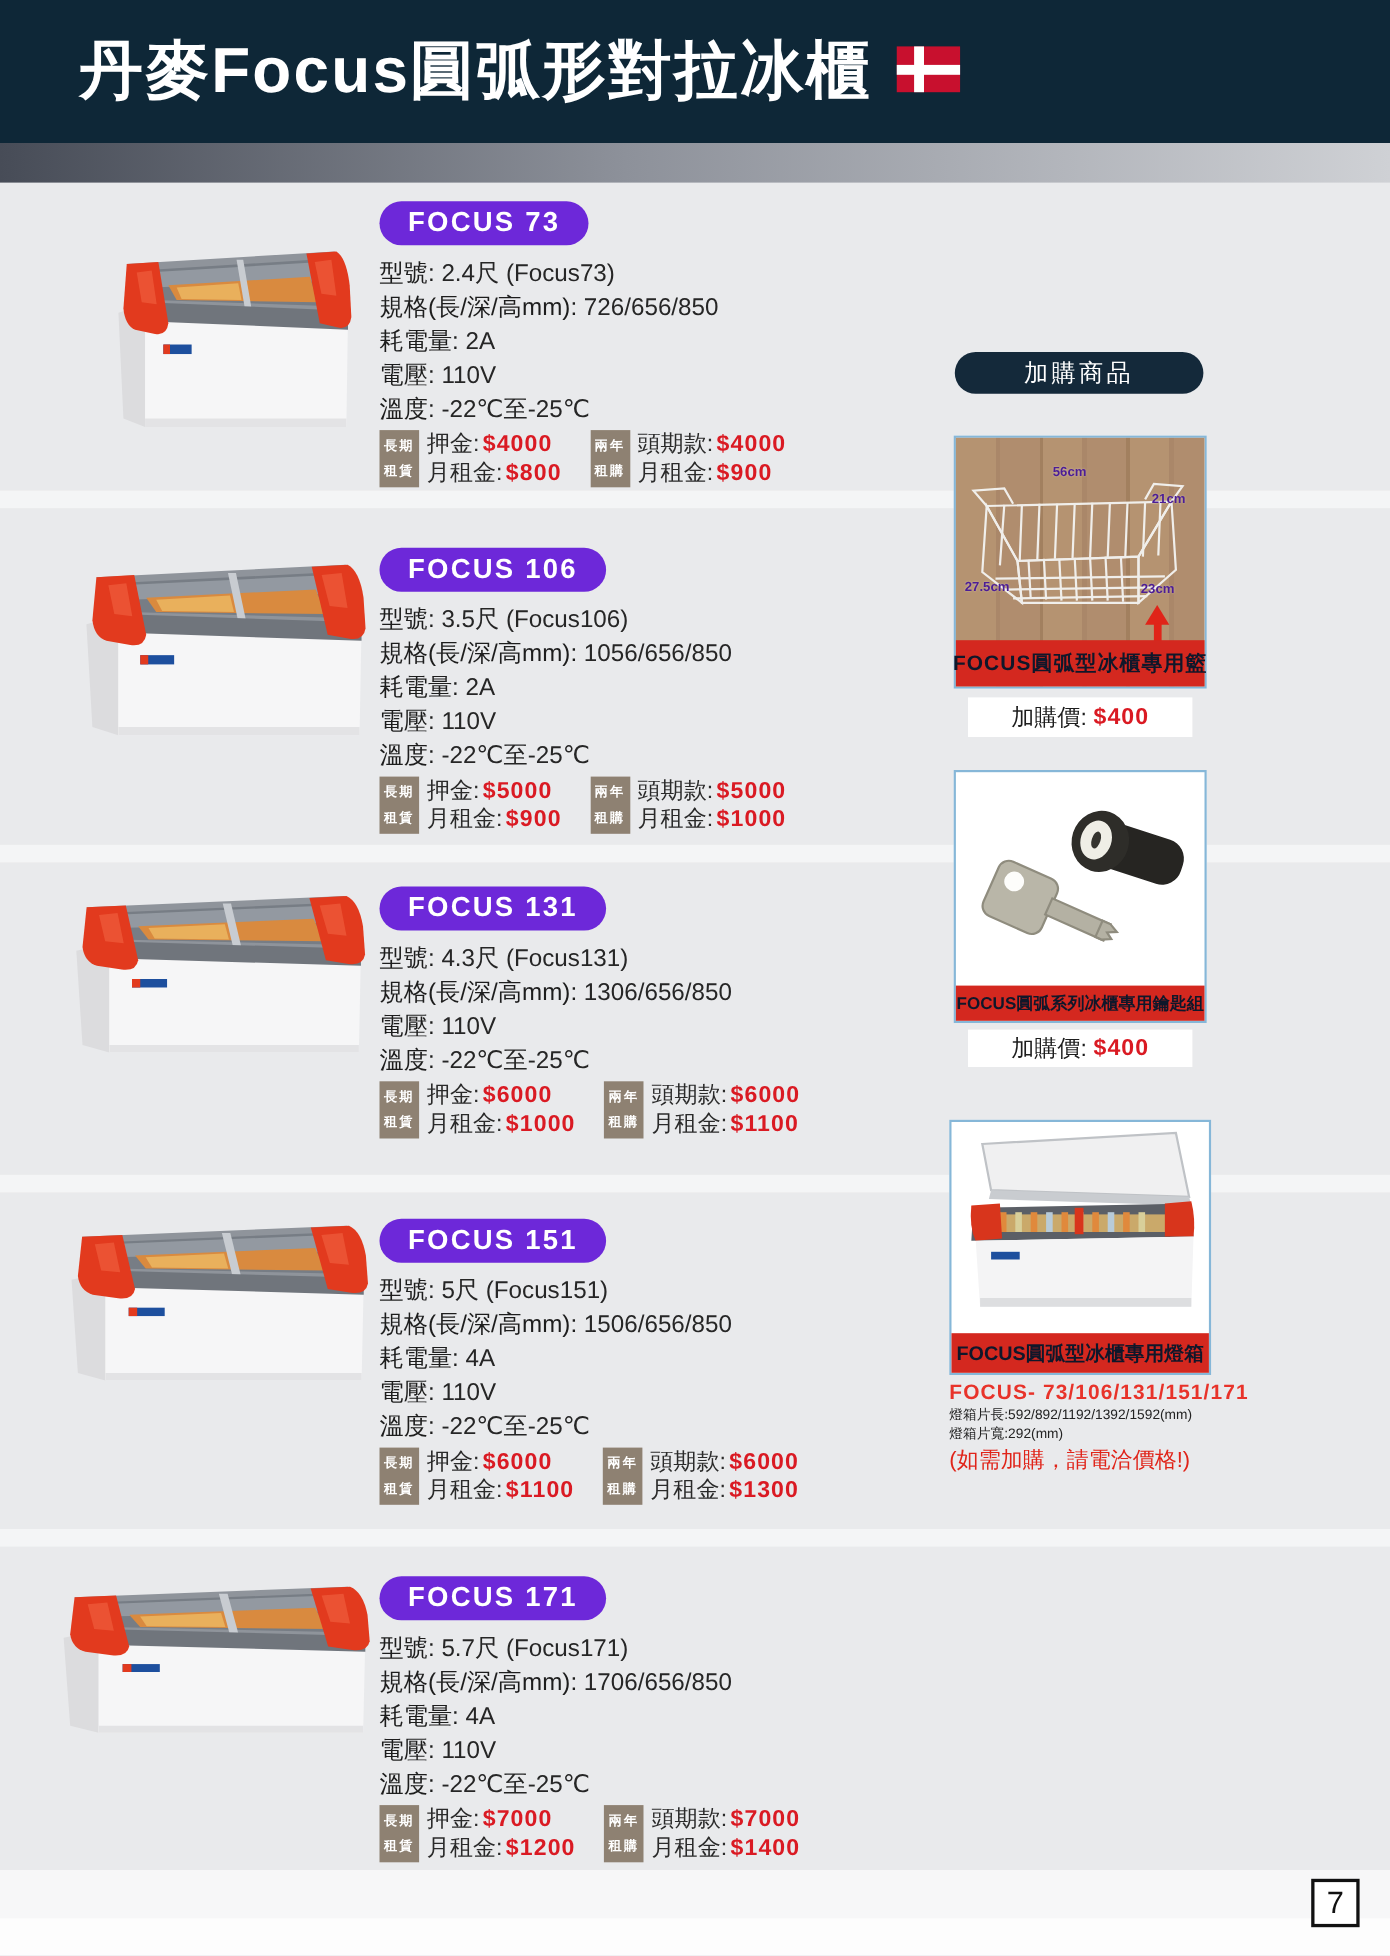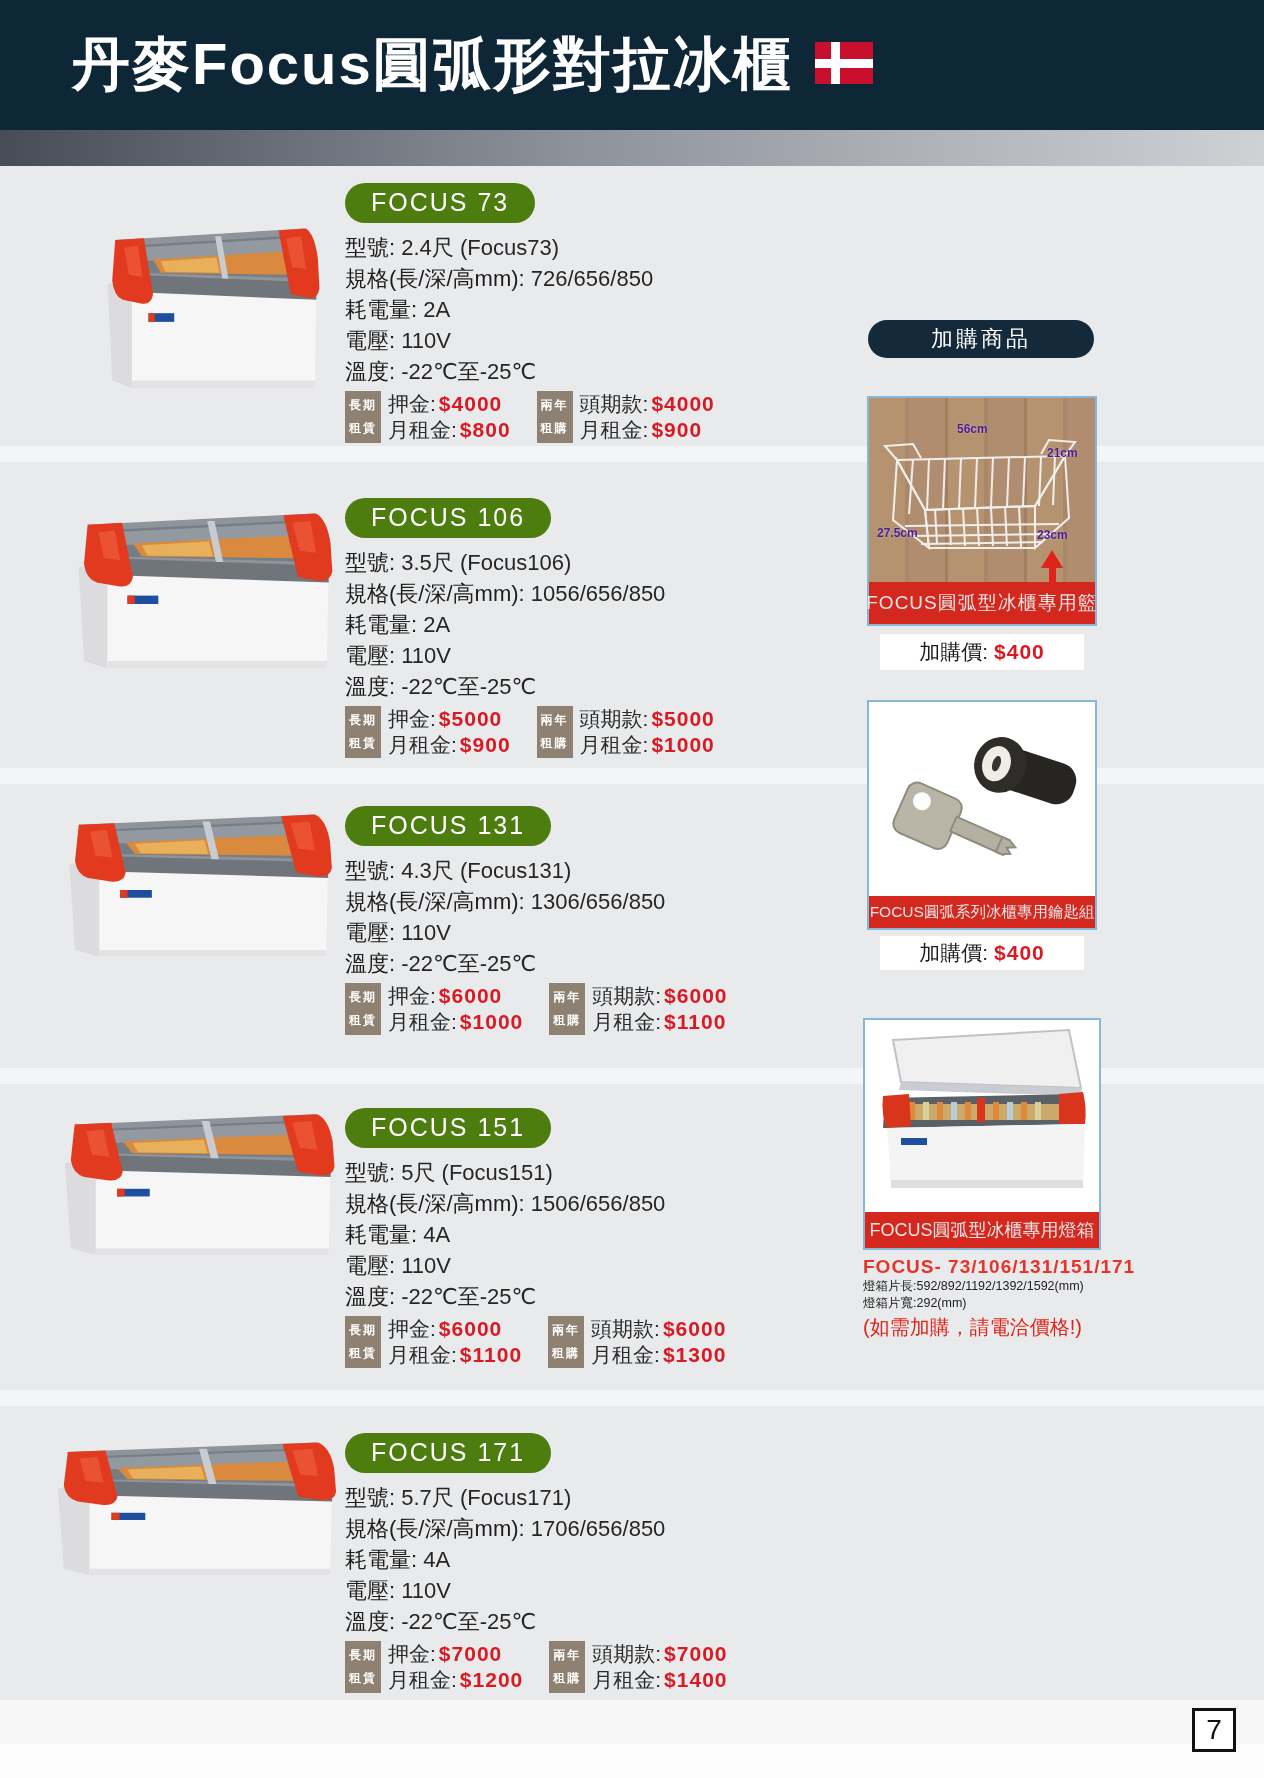--- a/index.html
+++ b/index.html
@@ -15,21 +15,21 @@
     background:linear-gradient(90deg,#474c57 0%,#8d919a 45%,#cfd1d5 100%);}
 
   
   .sep{position:absolute;left:0;width:1264px;height:16px;background:#f4f5f6;}
   #sep1{top:446px;} #sep2{top:768px;} #sep3{top:1068px;} #sep4{top:1390px;}
   #bottomstrip{position:absolute;left:0;top:1700px;width:1264px;height:78px;background:#f7f7f8;}
   #bottomwhite{position:absolute;left:0;top:1744px;width:1264px;height:34px;background:#fdfdfd;}
 
   
   .pc{position:absolute;left:345px;width:470px;}
-  .pill{display:inline-block;background:#4d7c0f;color:#fff;font-weight:normal;font-size:25px;
+  .pill{display:inline-block;background:#6d28d9;color:#fff;font-weight:bold;font-size:25px;
         letter-spacing:2px;padding:5px 26px 6px 26px;border-radius:22px;white-space:nowrap;}
   .specs{margin-top:9px;}
   .spec-line{font-size:22px;color:#262626;line-height:31px;white-space:nowrap;}
   .spec-line .lab{color:#1d1d1d;}
   .spec-line .val{color:#262626;}
 
   .pricing{display:flex;margin-top:4px;}
   .pgroup{display:flex;align-items:stretch;}
   .pgroup.right{margin-left:26px;}
   .pbadge{background:#8e8172;color:#fff;font-size:12px;font-weight:bold;line-height:13px;
@@ -40,22 +40,22 @@
   .pline{font-size:21px;line-height:26px;color:#2a2a2a;white-space:nowrap;}
   .pline .pval{color:#da1a23;font-weight:bold;letter-spacing:1px;margin-left:3px;margin-top:40px;}
 
   
   .fz{position:absolute;}
 
   
   #addon-pill{position:absolute;left:868px;top:320px;width:226px;height:38px;background:#14293a;
       border-radius:20px;color:#fff;font-size:22px;letter-spacing:3px;display:flex;align-items:center;justify-content:center;}
   .card{position:absolute;border:2px solid #86b7d8;background:#fff;}
-  .card .banner{position:absolute;left:0;bottom:0;width:100%;background:#d4281f;color:#e5e5e5;
-      font-weight:normal;display:flex;align-items:center;justify-content:center;white-space:nowrap;}
+  .card .banner{position:absolute;left:0;bottom:0;width:100%;background:#d4281f;color:#0f172a;
+      font-weight:bold;display:flex;align-items:center;justify-content:center;white-space:nowrap;}
   #basket-card{left:867px;top:396px;width:230px;height:230px;}
   #basket-card .photo{position:absolute;inset:0;background:
       repeating-linear-gradient(90deg,#b59371 0 36px,#aa8769 36px 40px,#b08d6e 40px 76px,#a2805f 76px 79px);}
   #basket-card .banner{height:42px;font-size:19px;letter-spacing:1px;}
   .dim{position:absolute;color:#4c1d95;font-weight:bold;font-size:12px;white-space:nowrap;text-shadow:0 0 2px rgba(255,255,255,.4);}
   #dim-top{left:88px;top:24px;} #dim-tr{left:178px;top:48px;} #dim-left{left:8px;top:128px;} #dim-right{left:168px;top:130px;}
   .red-arrow{position:absolute;left:172px;top:152px;width:0;height:0;
       border-left:11px solid transparent;border-right:11px solid transparent;border-bottom:18px solid #e02419;}
   .red-arrow-stem{position:absolute;left:180px;top:169px;width:7px;height:16px;background:#e02419;}
 

